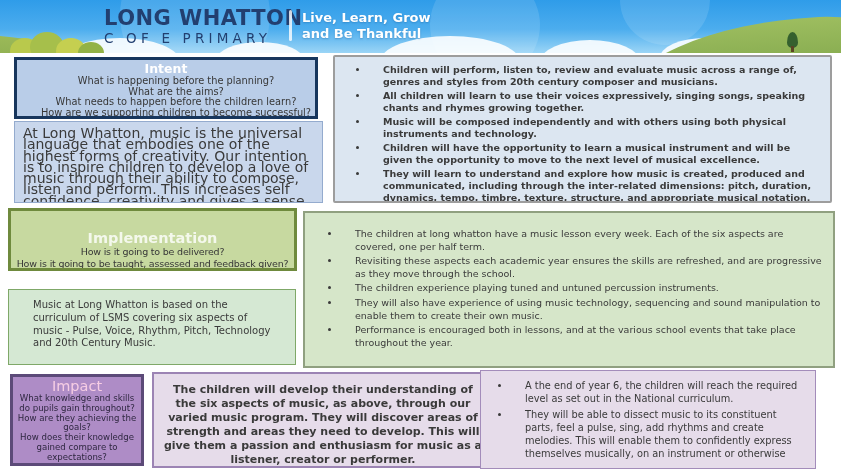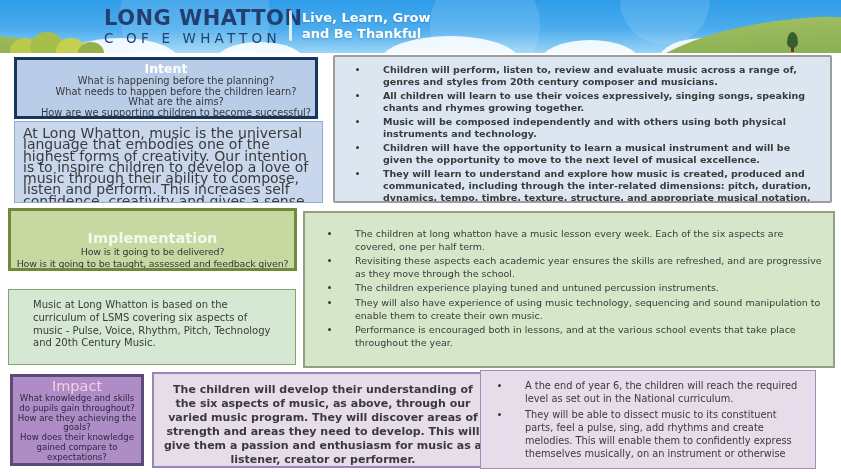--- a/index.html
+++ b/index.html
@@ -116,35 +116,35 @@
       <i class="p1"></i>
         <i class="p2"></i>
         <i class="p3"></i>
         <i class="p4"></i>
     </div>
     <div class="hill-right"></div>
     <div class="tree"></div>
 
     <div class="logo">
       <div class="logo-name">LONG WHATTON</div>
-      <div class="logo-sub">C OF E WHATTON</div>
+      <div class="logo-sub">C OF E PRIMARY</div>
     </div>
     <div class="hdr-divider"></div>
     <div class="tagline">
       <div>Live, Learn, Grow</div>
       <div>and Be Thankful</div>
     </div>
   </div>
 
   <div class="box intent-hdr">
     <div class="ttl">Intent</div>
     <div class="qs">
       <div class="q-line">What is happening before the planning?</div>
+      <div class="q-line">What are the aims?</div>
       <div class="q-line">What needs to happen before the children learn?</div>
-      <div class="q-line">What are the aims?</div>
       <div class="q-line">How are we supporting children to become successful?</div>
     </div>
   </div>
 
   <div class="box intent-stmt">
     <span>At Long Whatton, music is the universal language that embodies one of the highest forms of creativity. Our intention is to inspire children to develop a love of music through their ability to compose, listen  and perform. This increases self confidence, creativity and gives a sense of achievement by 'Flying High'.</span>
   </div>
 
   <div class="box intent-bul">
     <ul>

